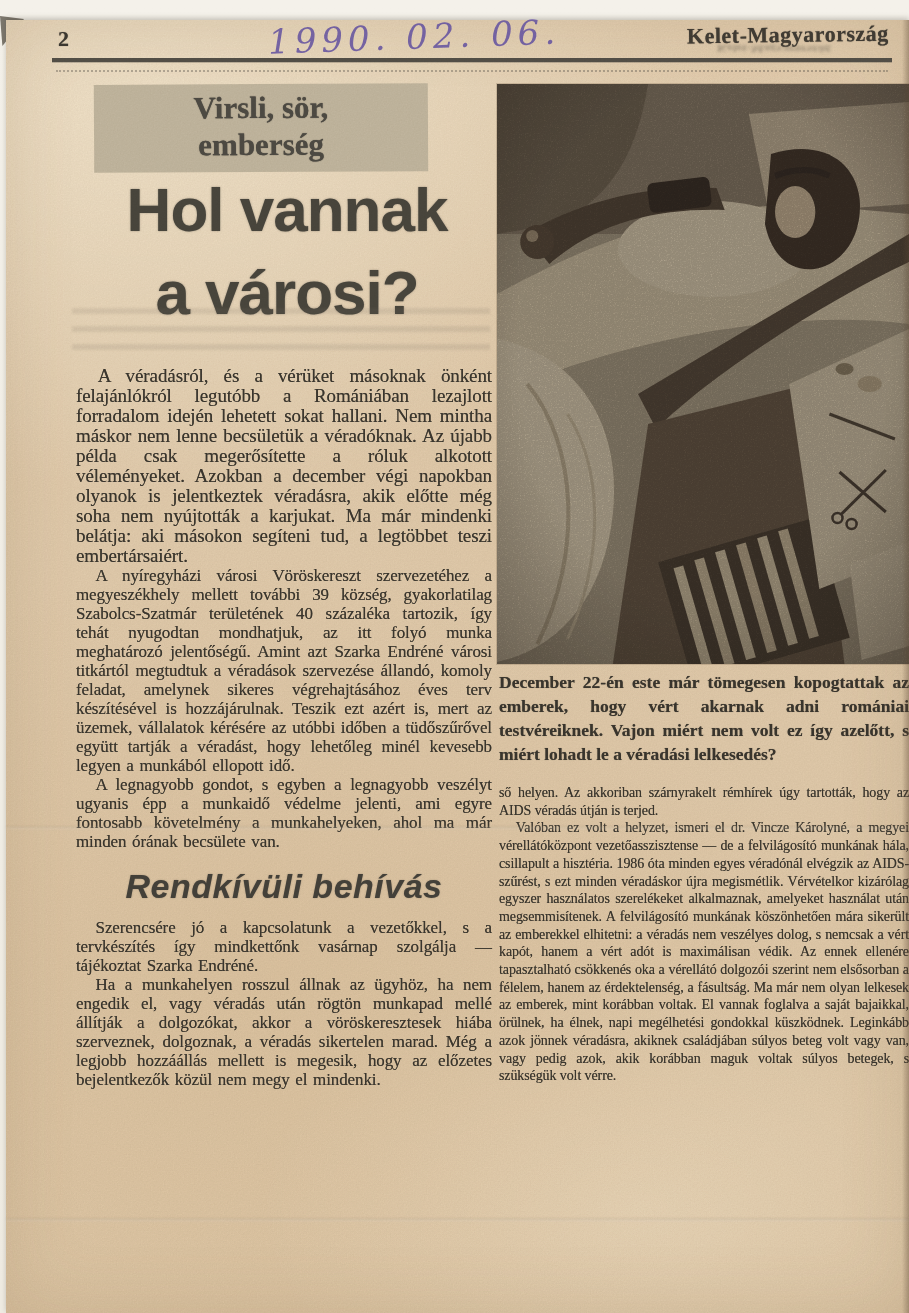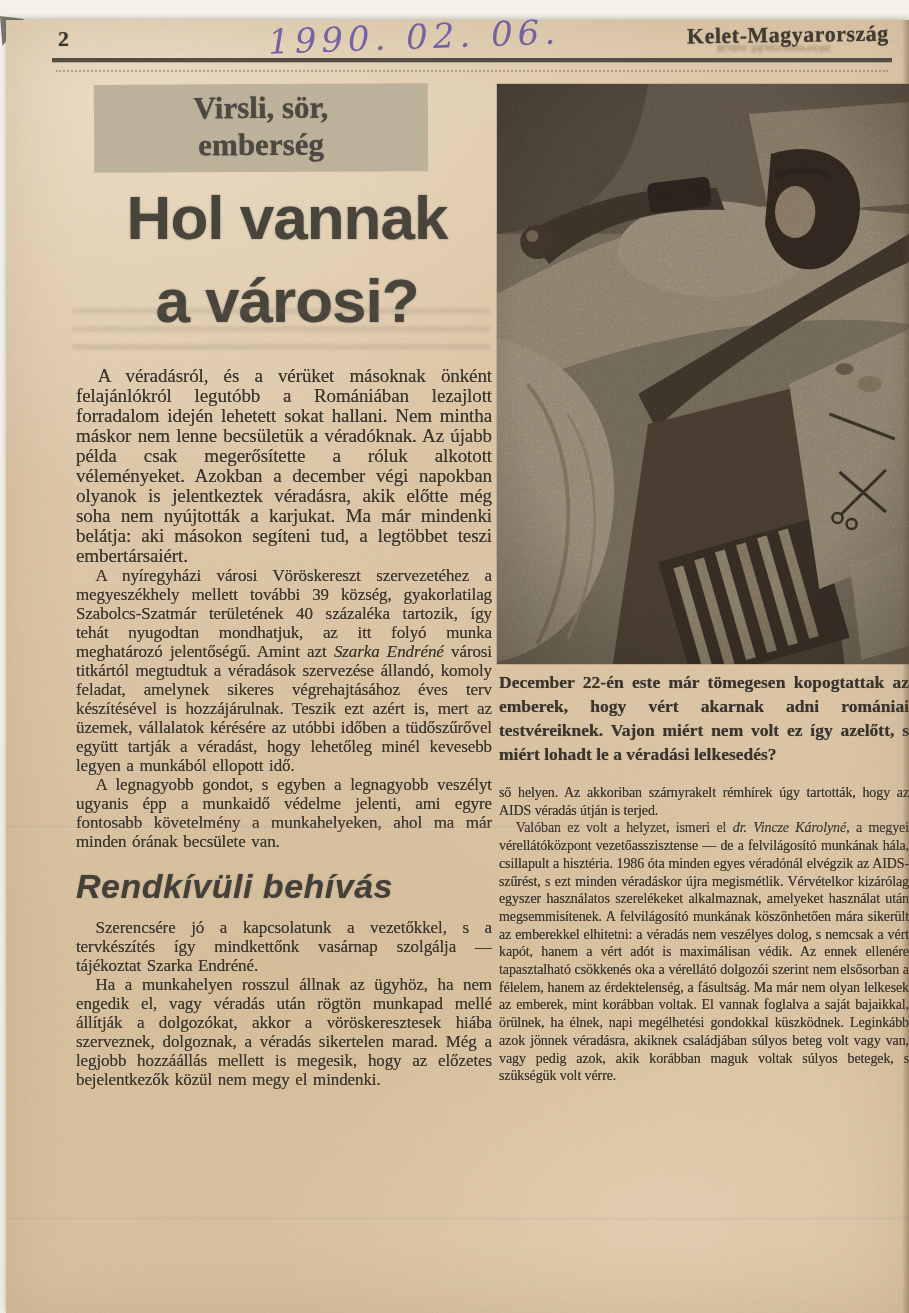--- a/index.html
+++ b/index.html
@@ -31,33 +31,33 @@
   .masthead-smudge{position:absolute;right:12px;top:24px;width:180px;height:13px;overflow:hidden;
     font-size:13px;font-weight:bold;color:#6f675a;filter:blur(1.6px);opacity:.55;
     transform:scaleY(-.85) rotate(-1deg);white-space:nowrap;}
   .rule{position:absolute;left:46px;top:38px;width:840px;height:4px;background:#56524a;
     box-shadow:0 1px 0 rgba(86,82,74,.3);}
   .rule-dots{position:absolute;left:50px;top:50px;width:832px;height:0;
     border-top:2px dotted rgba(86,82,74,.38);}
   .kicker{position:absolute;left:88px;top:64px;width:334px;padding:5px 0 9px;background:#c6bba4;
     color:#504d46;text-align:center;font-weight:bold;font-size:31px;line-height:37px;
     transform:rotate(-.3deg);text-shadow:0 0 1px rgba(60,58,52,.85);}
-  .headline{position:absolute;left:68px;top:156px;width:426px;text-align:center;
+  .headline{position:absolute;left:68px;top:148px;width:426px;text-align:center;
     font-family:"Liberation Sans","DejaVu Sans",sans-serif;font-weight:bold;font-size:62px;
     line-height:83px;color:#4b483f;letter-spacing:-1px;
     text-shadow:0 0 2px rgba(75,72,63,.5);}
   .ghost{position:absolute;left:66px;top:288px;width:418px;height:52px;opacity:.14;filter:blur(1.3px);
     background:repeating-linear-gradient(180deg,#7a7063 0 6px,transparent 6px 18px);}
   .lcol{position:absolute;left:70px;top:346px;width:416px;color:#3c3830;text-align:justify;}
   .lcol p{margin:0;text-indent:1.15em;font-size:17px;line-height:19px;word-spacing:1.5px;
     letter-spacing:-.1px;text-shadow:0 0 .6px rgba(60,56,46,.7);}
   .lcol p.lead{font-size:19px;line-height:20px;word-spacing:1px;}
-  .name-ital{font-style:italic;}
+  .name-ital{}
   .subhead{font-family:"Liberation Sans","DejaVu Sans",sans-serif;font-style:italic;font-weight:bold;
-    font-size:34px;line-height:40px;color:#46433c;text-align:left;margin:15px 0 12px;text-indent:0;
+    font-size:34px;line-height:40px;color:#46433c;text-align:center;margin:15px 0 12px;text-indent:0;
     letter-spacing:.5px;text-shadow:0 0 1.5px rgba(70,66,58,.45);}
   .photo-wrap{position:absolute;left:491px;top:64px;width:412px;height:580px;
     box-shadow:0 0 0 1px rgba(120,100,75,.25), inset 0 0 18px rgba(70,55,40,.3);}
   .caption{position:absolute;left:493px;top:650px;width:410px;font-weight:bold;font-size:17.5px;
     line-height:24px;color:#3b372f;text-align:justify;text-shadow:0 0 .7px rgba(60,55,47,.7);}
   .rcol{position:absolute;left:493px;top:764px;width:410px;font-size:14px;line-height:17.7px;
     color:#3c3830;text-align:justify;letter-spacing:-.1px;
     text-shadow:0 0 .5px rgba(60,56,46,.7);}
   .rcol p{margin:0;text-indent:1.2em;}
   .rcol p.no-indent{text-indent:0;}

